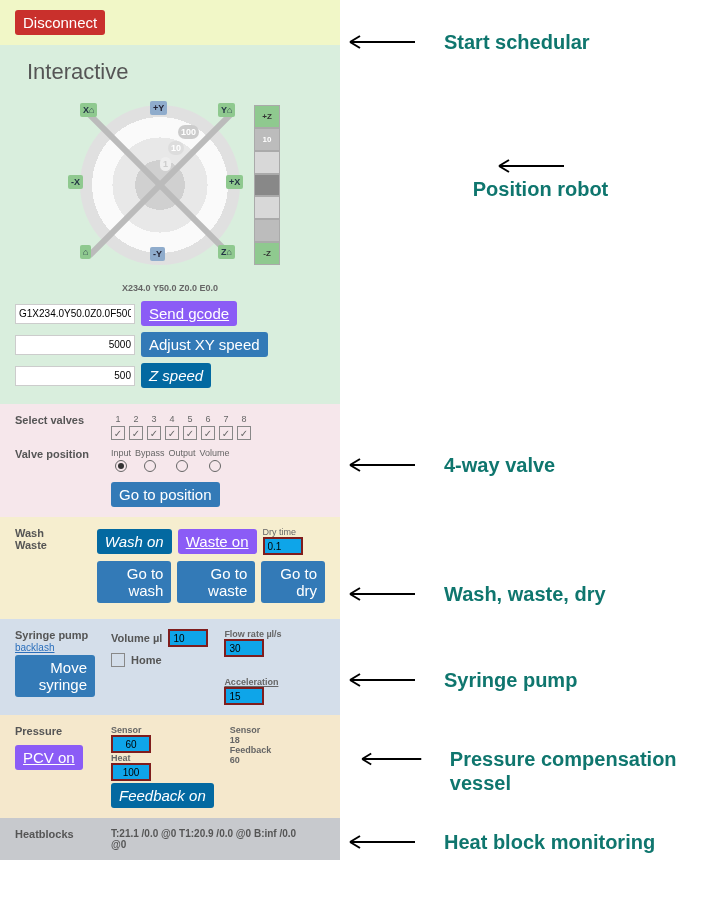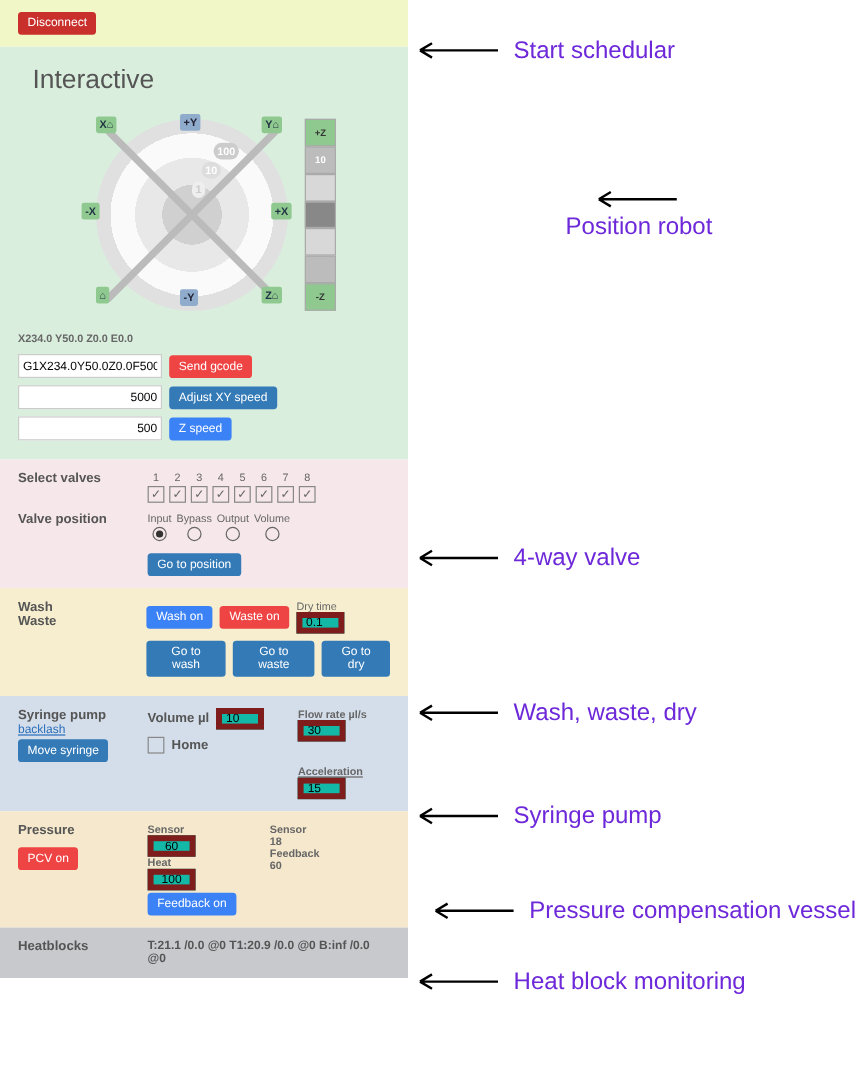--- a/index.html
+++ b/index.html
@@ -8,53 +8,53 @@
   .left-panel { width: 340px; }
   .right-panel { width: 377px; padding-top: 20px; }
   .section { padding: 10px 15px; }
   .sec-yellow { background: #f1f7c7; }
   .sec-green  { background: #d9eedd; }
   .sec-pink   { background: #f6e7eb; }
   .sec-tan    { background: #f6eecf; }
   .sec-blue   { background: #d4deea; }
   .sec-cream  { background: #f5e8cc; }
   .sec-gray   { background: #c7c9cd; }
-  .btn { display: inline-block; border: none; border-radius: 3px; padding: 4px 8px; font-size: 10px; color: #fff; cursor: pointer; }
+  .btn { display: inline-block; border: none; border-radius: 3px; padding: 4px 8px; font-size: 15px; color: #fff; cursor: pointer; text-align: right; }
   .btn-danger  { background: #c9302c; }
-  .btn-success { background: #ef4444; }
+  .btn-success { background: #8b5cf6; text-decoration: underline; }
   .btn-primary { background: #337ab7; }
-  .btn-warning { background: #3b82f6; }
+  .btn-warning { background: #0369a1; font-style: italic; }
   h2 { font-size: 22px; font-weight: normal; color: #555; margin: 4px 12px 10px; }
   .input-sm { width: 120px; height: 20px; font-size: 10px; padding: 1px 3px; border:1px solid #ccc; background:#fff; text-align:right; }
-  .input-xs { width: 40px; height: 18px; font-size: 10px; padding: 1px 3px; border:5px solid #7f1d1d; background:#14b8a6; }
+  .input-xs { width: 40px; height: 18px; font-size: 10px; padding: 1px 3px; border:2px solid #7f1d1d; background:#0ea5e9; }
   .row { display: flex; gap: 6px; align-items: center; margin-bottom: 6px; }
   .lbl { font-weight: bold; font-size: 11px; color: #555; }
   .tiny { font-size: 9px; color: #666; }
   .jog-wrap { position: relative; width: 220px; height: 180px; margin: 0 auto 8px; }
   .wheel { position:absolute; left:20px; top:10px; width:160px; height:160px; border-radius:50%; background: radial-gradient(circle,#d0d0d0 0 22%,#e8e8e8 22% 42%,#fafafa 42% 60%,#e0e0e0 60% 78%,#cfcfcf 78% 100%); }
   .wheel::before,.wheel::after { content:""; position:absolute; left:50%; top:50%; width:200px; height:6px; background:#bbb; transform-origin:center; }
   .wheel::before { transform: translate(-50%,-50%) rotate(45deg); }
   .wheel::after  { transform: translate(-50%,-50%) rotate(-45deg); }
   .tag { position:absolute; font-size:9px; font-weight:bold; padding:2px 3px; border-radius:2px; }
   .tg { background:#8fc98f; color:#234; }
   .tb { background:#8faccc; color:#223; }
   .zcol { position:absolute; right:0; top:10px; width:26px; height:160px; display:flex; flex-direction:column; }
   .zcell { flex:1; border:1px solid #aaa; display:flex; align-items:center; justify-content:center; font-size:8px; font-weight:bold; }
   .valve-grid { display:flex; gap:4px; }
   .valve-col { display:flex; flex-direction:column; align-items:center; gap:2px; }
   .cb { width:14px; height:14px; border:1px solid #888; display:flex; align-items:center; justify-content:center; font-size:10px; color:#666; }
   .radio { width:12px; height:12px; border:1px solid #666; border-radius:50%; display:flex; align-items:center; justify-content:center; }
   .radio.checked::after { content:""; width:6px; height:6px; background:#333; border-radius:50%; }
-  .sub-row { display:flex; gap:28px; }
+  .sub-row { display:flex; gap:16px; }
   .col-label { width:80px; font-weight:bold; font-size:11px; color:#555; }
   .arrow-svg { stroke:#000; stroke-width:2; fill:none; }
   .anno-row { display:flex; align-items:center; min-height:20px; }
-  .anno-text { font-size:20px; color:#6d28d9; margin-left:8px; }
+  .anno-text { font-size:20px; color:#0f766e; margin-left:24px;font-weight:bold; }
   .arrow-box { width:80px; height:24px; }
-  .coords { font-size:9px; font-weight:bold; color:#666; margin:4px 0 8px; }
+  .coords { font-size:9px; font-weight:bold; color:#666; margin:4px 0 8px;text-align:center; }
 </style>
 </head>
 <body>
 
 <div class="container">
   <div class="left-panel">
 
     <div class="section sec-yellow">
       <button class="btn btn-danger">Disconnect</button>
     </div>

